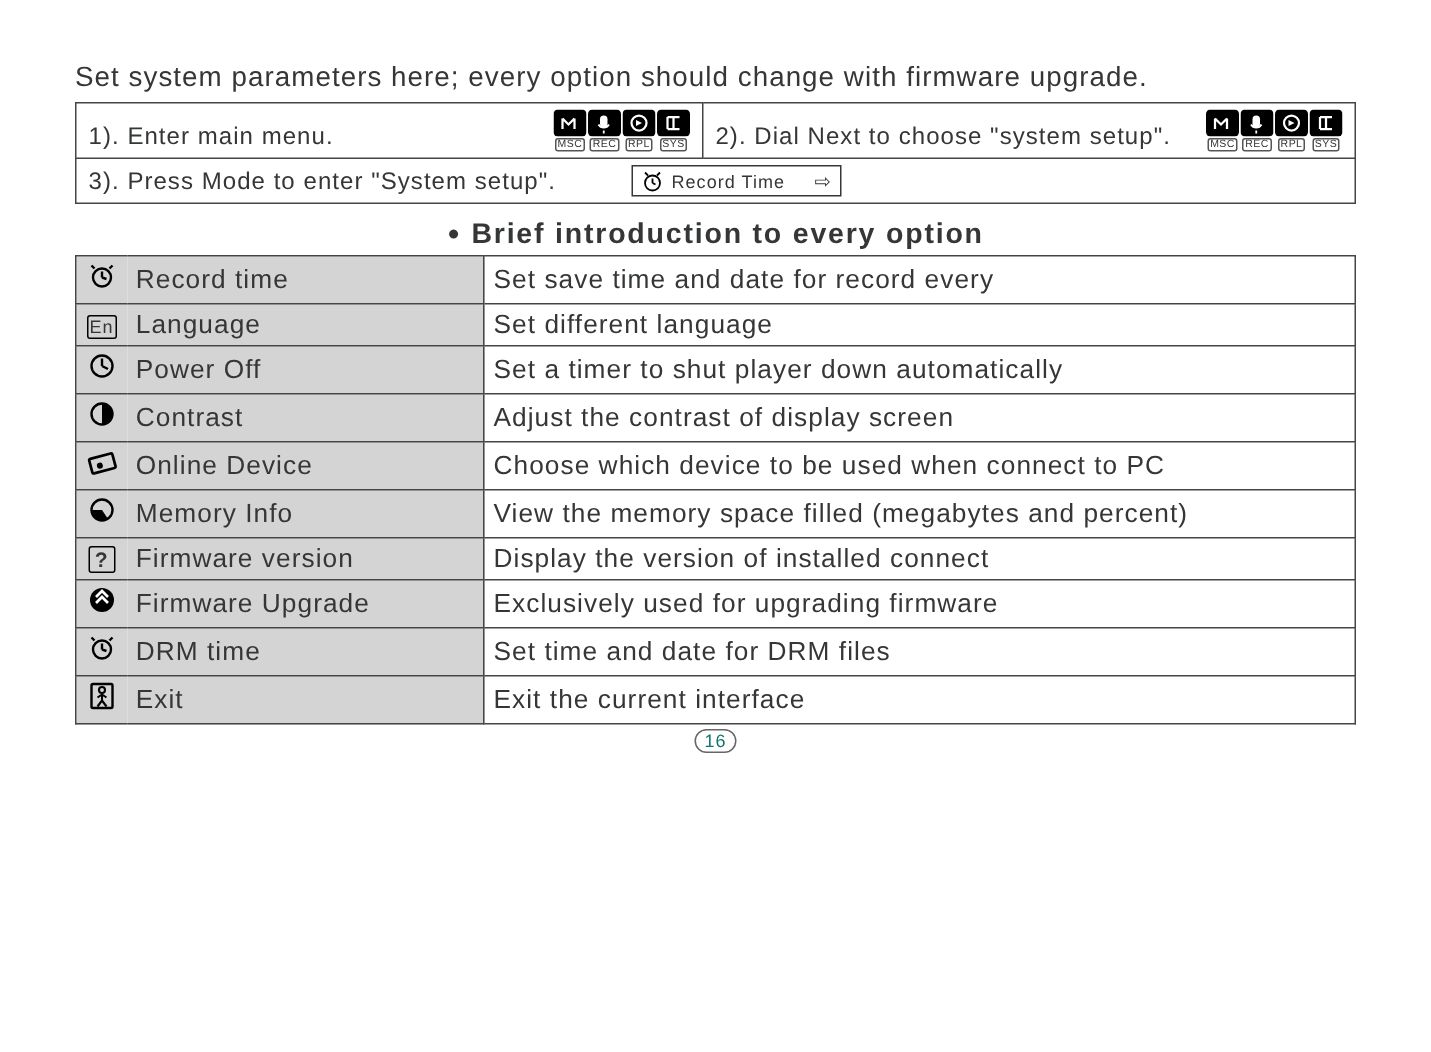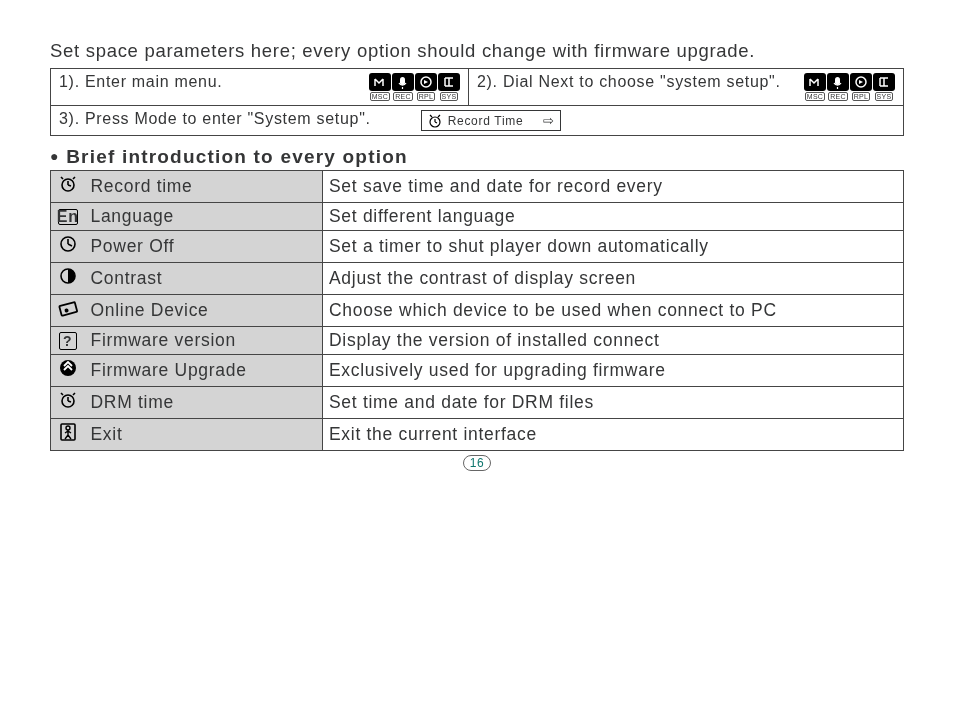--- a/index.html
+++ b/index.html
@@ -19,21 +19,21 @@
     font-size: 16px;
     margin-bottom: 10px;
   }
   table.steps td {
     border: 1px solid #454545;
     padding: 4px 8px;
     vertical-align: middle;
   }
   .steps td .inner {
     display: flex;
-    align-items: flex-start;
+    align-items: flex-end;
     justify-content: space-between;
     gap: 10px;
   }
   .tabicons {
     display: inline-flex;
     gap: 1px;
     align-items: center;
   }
   .tabicons .cap {
     font-size: 7px;
@@ -61,20 +61,21 @@
     position: absolute;
     right: 5px;
     top: 2px;
     font-size: 13px;
   }
   .section-hdr {
     font-weight: bold;
     font-size: 19px;
     letter-spacing: 1.2px;
     margin: 6px 0 2px 0;
+    text-align: center;
   }
   .bullet { font-size: 14px; position: relative; top: -2px; }
   table.opts {
     border-collapse: collapse;
     width: 100%;
     font-size: 17.5px;
   }
   table.opts td {
     border: 1px solid #454545;
     padding: 3px 6px;
@@ -106,21 +107,21 @@
     border: 1px solid #666;
     border-radius: 10px;
     font-size: 12px;
     padding: 0 6px;
     color: #0f766e;
   }
 </style>
 </head>
 <body>
 
-<div class="intro">Set space parameters here; every option should change with firmware upgrade.</div>
+<div class="intro">Set system parameters here; every option should change with firmware upgrade.</div>
 
 <table class="steps">
   <tbody>
       <tr>
     <td style="width:49%">
       <div class="inner">
         <span>1). Enter main menu.</span>
         <span class="tabicons">
           <span class="tabcol">
                 <svg width="22" height="18">
@@ -229,21 +230,21 @@
               <path d="M5 5 L3 3 M15 5 L17 3" stroke="#000" stroke-width="1.6"></path>
             </svg>
     </span></td>
     <td class="namecell">Record time</td>
     <td>Set save time and date for record every</td>
   </tr>
 
 
 
   <tr>
-    <td class="iconcell"><span class="iconbox" style="font-size:16px;font-weight:bold;border:1.6px solid #000;border-radius:2px;width:20px;height:16px;">En</span></td>
+    <td class="iconcell"><span class="iconbox" style="font-size:12px;font-weight:normal;border:1.6px solid #000;border-radius:2px;width:20px;height:16px;">En</span></td>
     <td class="namecell">Language</td>
     <td>Set different language</td>
   </tr>
 
   <tr>
     <td class="iconcell"><span class="iconbox">
       <svg width="20" height="20">
               <circle cx="10" cy="10" r="7" stroke="#000" fill="none" stroke-width="1.6"></circle>
               <path d="M10 10 L10 5 M10 10 L14 12" stroke="#000" stroke-width="1.6"></path>
             </svg>
@@ -269,20 +270,30 @@
       <svg width="20" height="20">
               <rect x="2" y="6" width="16" height="10" rx="1" stroke="#000" fill="none" stroke-width="1.8" transform="rotate(-15 10 10)"></rect>
               <circle cx="8" cy="12" r="2" fill="#000" transform="rotate(-15 10 10)"></circle>
             </svg>
     </span></td>
     <td class="namecell">Online Device</td>
     <td>Choose which device  to be used when connect  to PC</td>
   </tr>
 
 
+  <tr>
+    <td class="iconcell"><span class="iconbox">
+      <svg width="20" height="20">
+              <circle cx="10" cy="10" r="7" stroke="#000" fill="none" stroke-width="1.6"></circle>
+              <path d="M10 10 L3 10 A7 7 0 0 0 14 16 Z" fill="#000"></path>
+            </svg>
+    </span></td>
+    <td class="namecell">Memory Info</td>
+    <td>View the memory space filled (megabytes and percent)</td>
+  </tr>
 
   <tr>
     <td class="iconcell"><span class="iconbox" style="font-size:14px;font-weight:bold;border:1.6px solid #000;border-radius:2px;width:18px;height:18px;">?</span></td>
     <td class="namecell">Firmware version</td>
     <td>Display the version of installed connect</td>
   </tr>
 
   <tr>
     <td class="iconcell"><span class="iconbox">
       <svg width="20" height="20">

